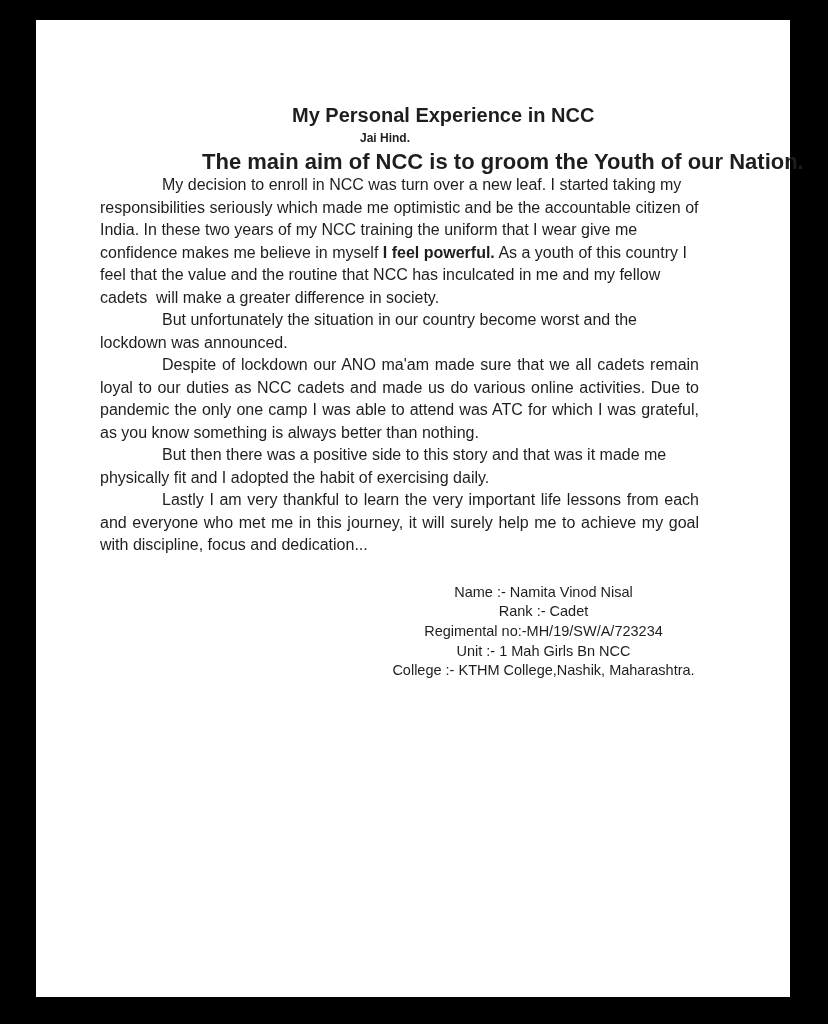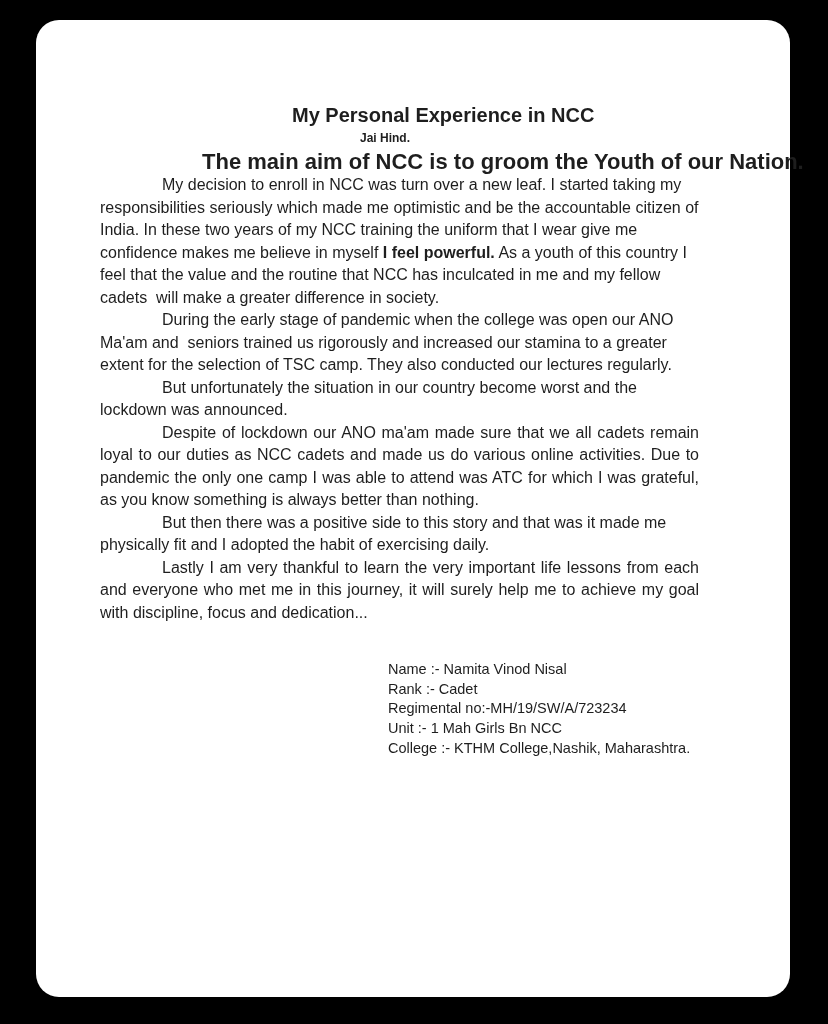--- a/index.html
+++ b/index.html
@@ -19,21 +19,20 @@
   }
   .page {
     position: absolute;
     left: 36px;
     top: 20px;
     width: 754px;
     height: 977px;
     background: #ffffff;
     color: #1e1e1e;
     box-sizing: border-box;
-    border-radius: 23px;
   }
   .content {
     padding: 83px 91px 0 64px; 
   }
   .doc-title {
     margin: 0;
     font-size: 20px;
     font-weight: bold;
     line-height: 24px;
     text-indent: 192px;
@@ -65,22 +64,23 @@
   .para.first {
     margin-top: 5px;
   }
   .para.justify {
     text-align: justify;
   }
   .para b {
     font-weight: bold;
   }
   .signature {
-    margin-top: 36px;
+    margin-top: 26px;
     margin-left: 288px;
+    text-align: center;
   }
   .signature p {
     margin: 0;
     font-size: 14.5px;
     line-height: 19.7px;
     white-space: nowrap;
   }
 </style>
 </head>
 <body>
@@ -91,21 +91,20 @@
 
       <h1 class="doc-title">My Personal Experience in NCC</h1>
 
       <p class="doc-subtitle">Jai Hind.</p>
 
       <p class="doc-tagline">The main aim of NCC is to groom the Youth of our Nation.</p>
 
 
       <p class="para"><span>My decision to enroll in NCC was turn over a new leaf. I started taking my responsibilities seriously which made me optimistic and be the accountable citizen of India. In these two years of my NCC training the uniform that I wear give me confidence makes me believe in myself </span><b>I feel powerful.</b><span> As a youth of this country I feel that the value and the routine that NCC has inculcated in me and my fellow cadets  will make a greater difference in society.</span></p>
 
-      <p class="para">During the early stage of pandemic when the college was open our ANO Ma'am and  seniors trained us rigorously and increased our stamina to a greater extent for the selection of TSC camp. They also conducted our lectures regularly.</p>
 
       <p class="para">But unfortunately the situation in our country become worst and the lockdown was announced.</p>
 
       <p class="para justify">Despite of lockdown our ANO ma'am made sure that we all cadets remain loyal to our duties as NCC cadets and made us do various online activities. Due to pandemic the only one camp I was able to attend was ATC for which I was grateful, as you know something is always better than nothing.</p>
 
       <p class="para">But then there was a positive side to this story and that was it made me physically fit and I adopted the habit of exercising daily.</p>
 
       <p class="para justify">Lastly I am very thankful to learn the very important life lessons from each and everyone who met me in this journey, it will surely help me to achieve my goal with discipline, focus and dedication...</p>
 
       <div class="signature">

